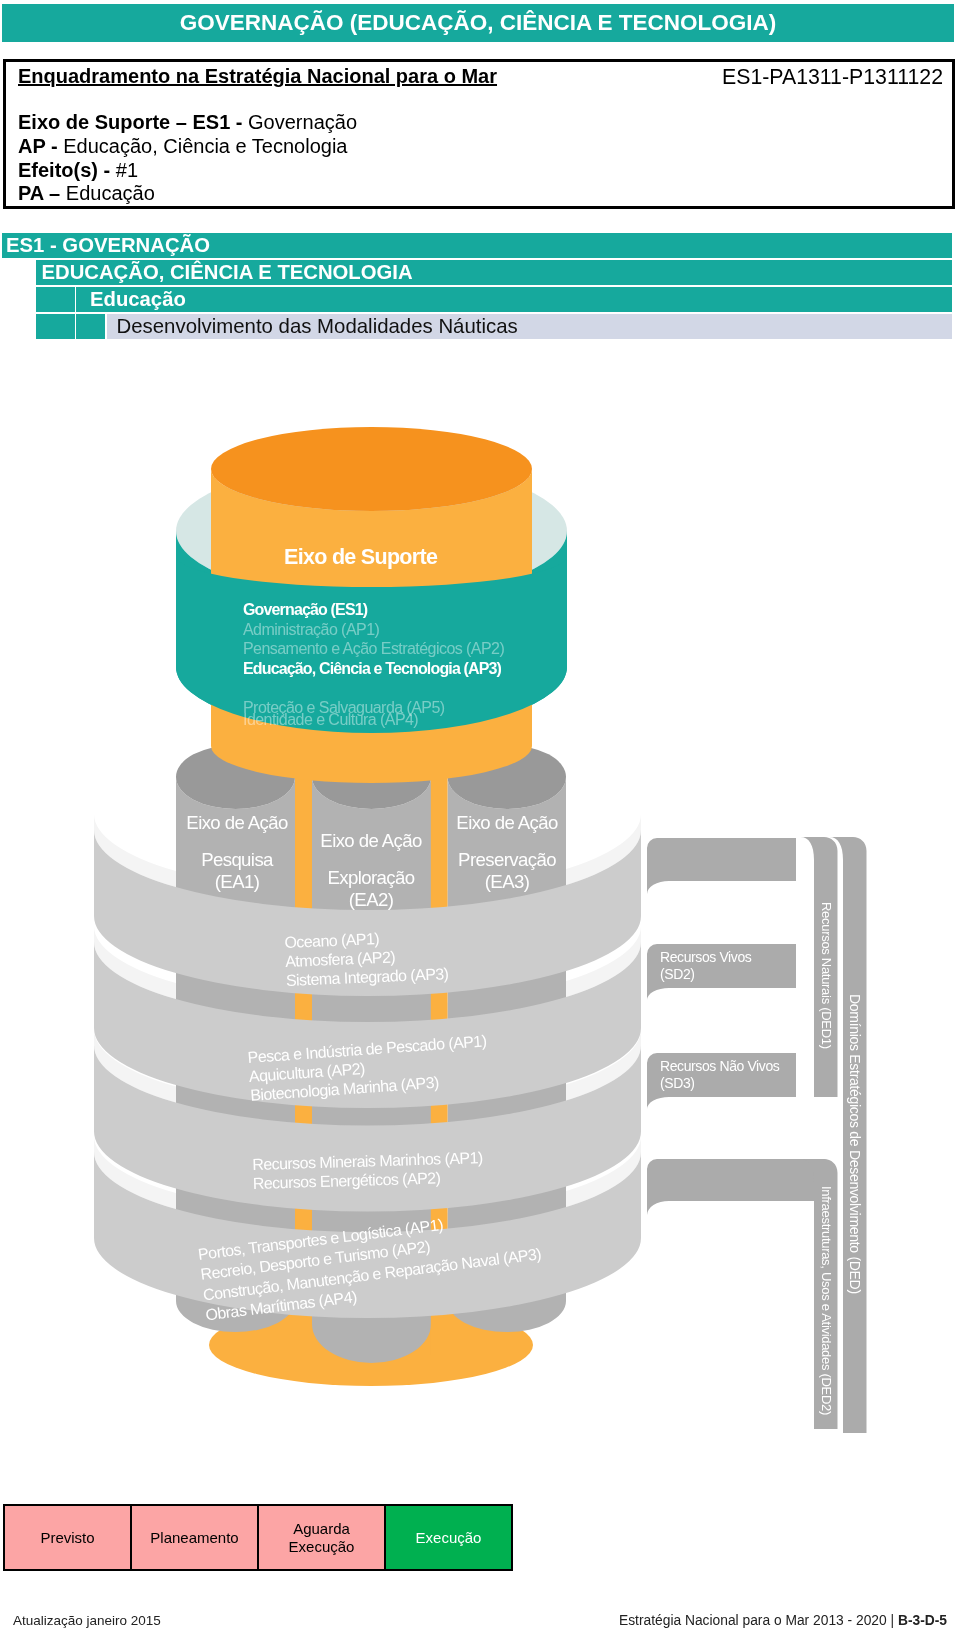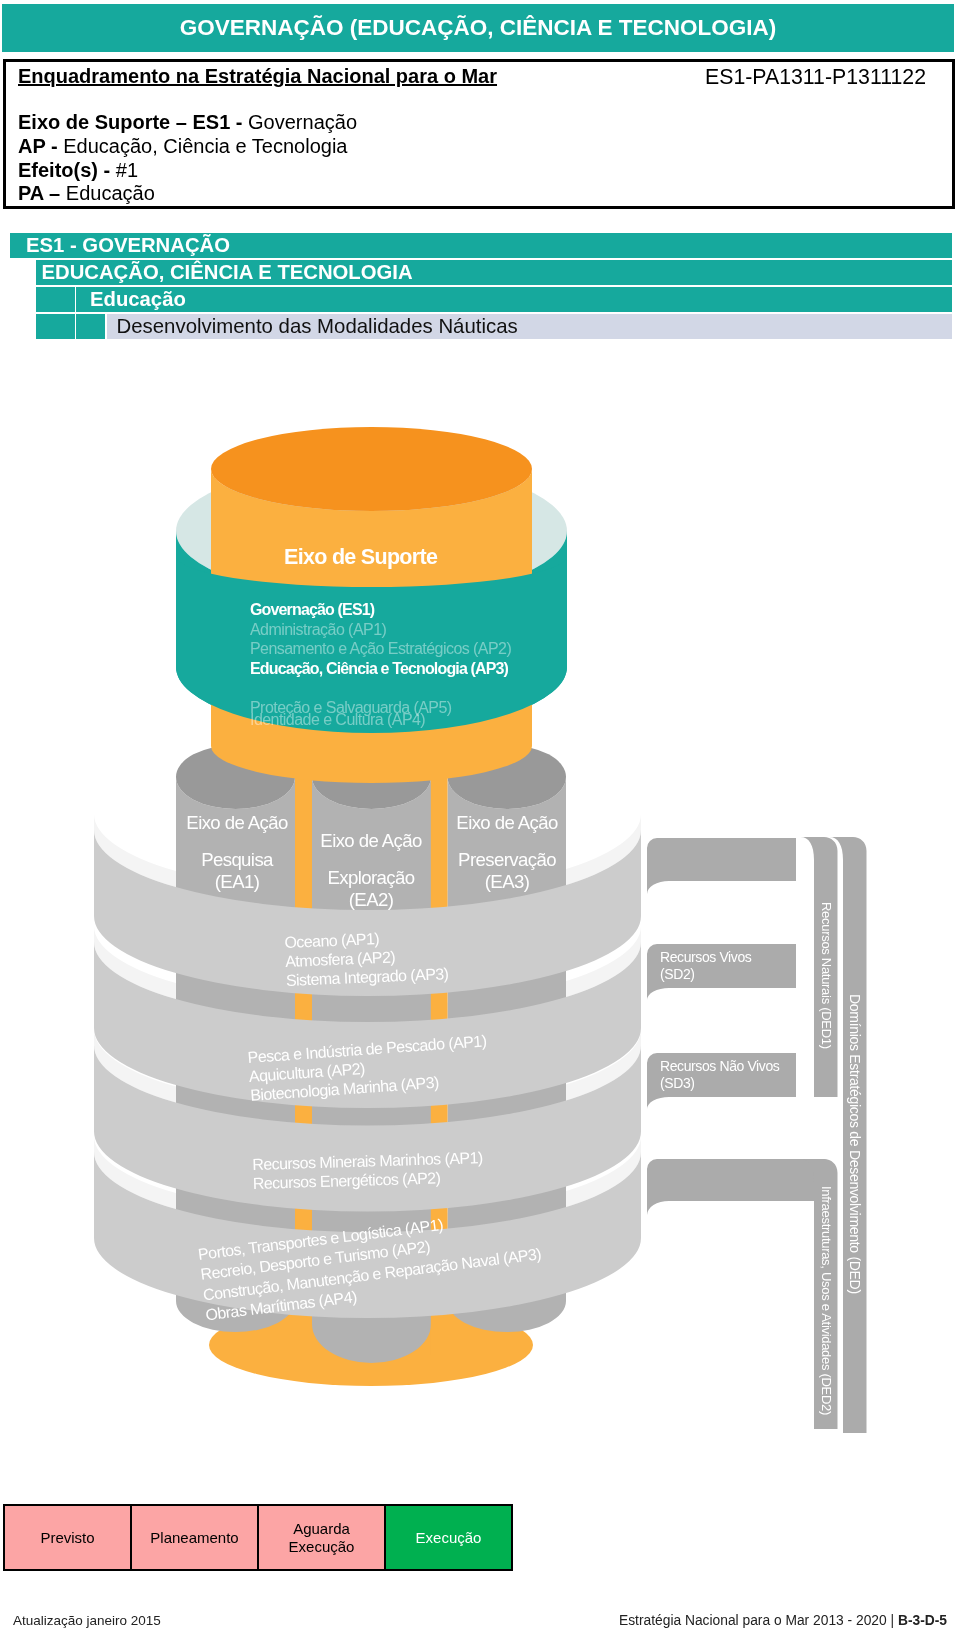--- a/index.html
+++ b/index.html
@@ -1,40 +1,40 @@
 <!DOCTYPE html>
 <html><head>
 <meta charset="utf-8">
 <style>
   html,body{margin:0;padding:0;}
   body{width:960px;height:1634px;background:#fff;font-family:"Liberation Sans",sans-serif;position:relative;overflow:hidden;}
   .page{position:absolute;inset:0;}
 
   
-  .title-bar{position:absolute;left:2px;top:4px;width:952px;height:48px;background:#16A99D;
+  .title-bar{position:absolute;left:2px;top:4px;width:952px;height:38px;background:#16A99D;
     display:flex;align-items:center;justify-content:center;color:#fff;font-weight:bold;font-size:22.5px;}
 
   
   .frame-box{position:absolute;left:3px;top:59px;width:952px;height:150px;border:3px solid #000;
     box-sizing:border-box;background:#fff;}
-  .fb-head{position:relative;height:26px;margin:3px 28px 0 12px;}
+  .fb-head{position:relative;height:26px;margin:3px 11px 0 12px;}
   .fb-heading{font-weight:bold;font-size:20px;text-decoration:underline;}
   .fb-code{position:absolute;right:-2px;top:0px;font-size:21.3px;}
   .fb-lines{margin:20px 13px 0 12px;font-size:20px;line-height:23.8px;}
 
   
   .hier{position:absolute;left:2px;top:233px;width:950px;}
   .hrow{display:flex;height:25px;margin-bottom:2px;}
   .hcell{flex:1;color:#fff;font-weight:bold;font-size:20.3px;display:flex;align-items:center;padding-left:6px;box-sizing:border-box;}
   .hcell.teal{background:#16A99D;}
   .hcell.grey{background:#D2D7E6;color:#111;font-weight:normal;font-size:20.4px;padding-left:10px;}
   .hspacer{height:100%;}
   .wi{width:33.5px;}
   .hbox{height:100%;background:#16A99D;margin-right:1.5px;}
-  .pad0{padding-left:16px;margin-left:8px;}
+  .pad0{padding-left:4px;}
   .pad2{padding-left:14px;}
   .w0{width:39px;}
   .w1{width:29px;}
 
 
   
   .diagram{position:absolute;left:0;top:0;width:960px;height:1634px;}
   .bandface{fill:#F4F4F4;}
   .band{fill:#CCCCCC;}
   .pillar-body{fill:#B2B2B2;}
@@ -43,21 +43,21 @@
   .orange-top{fill:#F6921E;}
   .teal-body{fill:#16A99D;}
   .teal-top{fill:#D6E7E5;}
   .dbox{fill:#ABABAB;}
 
 
   
   .dtext{position:absolute;left:0;top:0;width:960px;height:1634px;color:#fff;border-radius:14px;}
   .dtext>div{position:absolute;}
   .t-title{font-size:21.5px;font-weight:bold;letter-spacing:-0.7px;white-space:nowrap;}
-  .sa-item{font-size:16px;letter-spacing:-0.55px;white-space:nowrap;color:rgba(255,255,255,0.42);margin-left:7px;}
+  .sa-item{font-size:16px;letter-spacing:-0.55px;white-space:nowrap;color:rgba(255,255,255,0.42);}
   .sa-item.hi{font-weight:bold;color:#fff;letter-spacing:-0.85px;}
   .ea-group{width:160px;text-align:center;}
   .ea-title{font-size:18.6px;letter-spacing:-0.6px;}
   .ea-name{font-size:18.6px;letter-spacing:-0.6px;margin-top:15px;}
   .ea-code{font-size:18.6px;letter-spacing:-0.6px;}
   .ring-text{font-size:16px;letter-spacing:-0.55px;white-space:nowrap;line-height:19px;transform-origin:0 0;}
   .dbox-text{font-size:14px;letter-spacing:-0.4px;white-space:nowrap;line-height:17px;}
   .vbar-text{font-size:13px;letter-spacing:-0.3px;white-space:nowrap;writing-mode:vertical-rl;display:flex;align-items:center;justify-content:center;}
 
   

